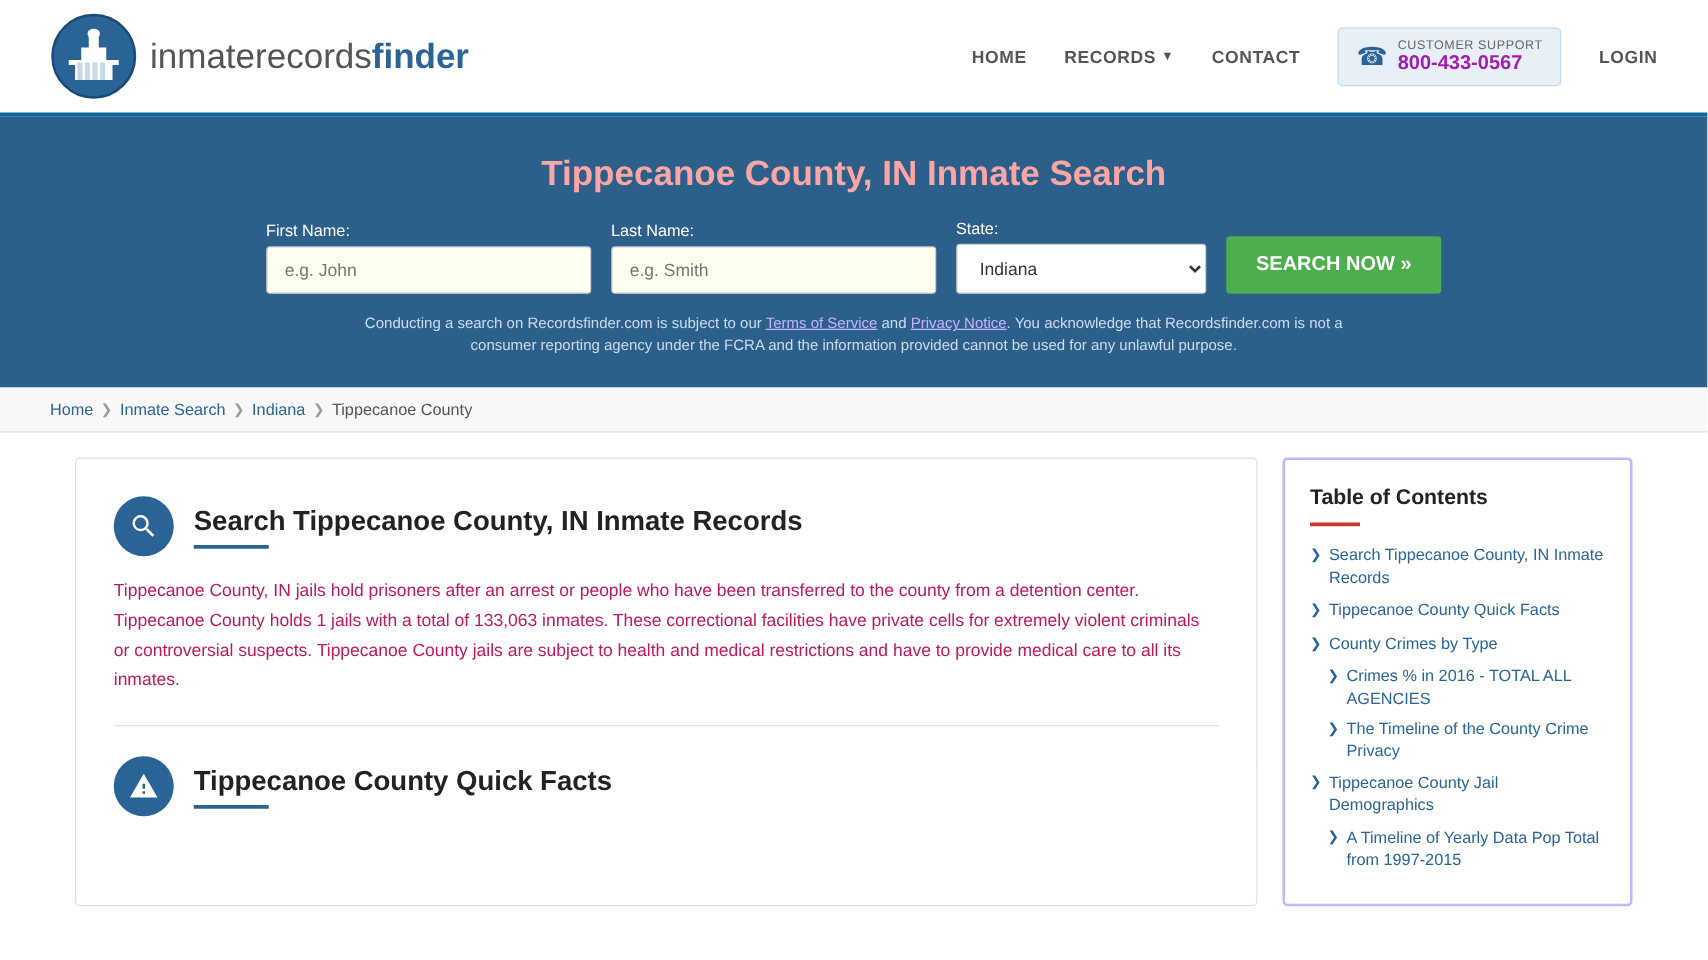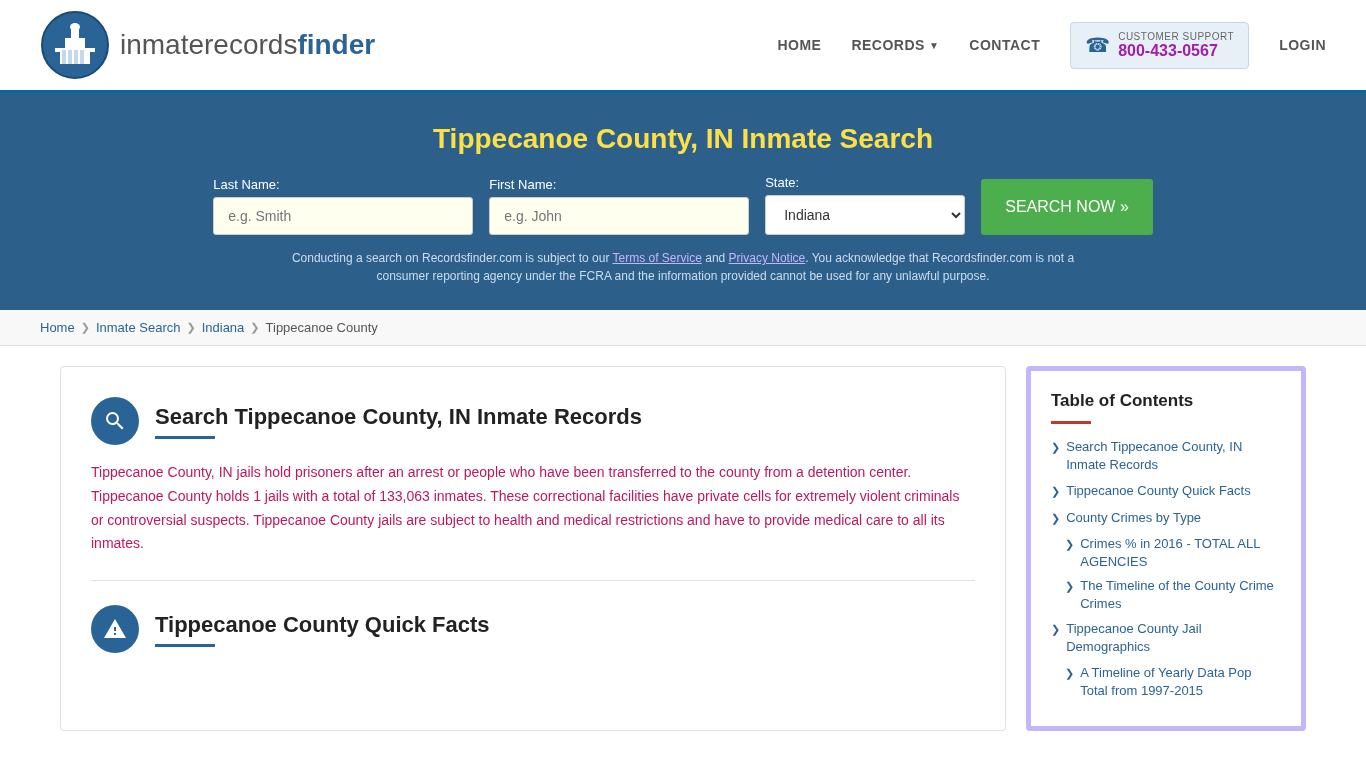--- a/index.html
+++ b/index.html
@@ -83,21 +83,21 @@
 
     
     .hero {
       background: #2c5f8a;
       padding: 30px 40px 25px;
       text-align: center;
     }
     .hero-title {
       font-size: 28px;
       font-weight: 700;
-      color: #fde047;
+      color: #fca5a5;
       margin-bottom: 20px;
     }
     .search-form {
       display: flex;
       align-items: flex-end;
       justify-content: center;
       gap: 16px;
       margin-bottom: 14px;
     }
     .form-group {
@@ -130,26 +130,26 @@
       background: #fff;
       color: #333;
       outline: none;
       cursor: pointer;
     }
     .search-btn {
       padding: 10px 24px;
       background: #4cae4c;
       color: #fff;
       font-size: 16px;
-      font-weight: 400;
+      font-weight: 700;
       border: none;
       border-radius: 3px;
       cursor: pointer;
       white-space: nowrap;
-      height: 56px;
+      height: 46px;
     }
     .hero-disclaimer {
       font-size: 12px;
       color: #cde;
       line-height: 1.5;
       max-width: 800px;
       margin: 0 auto;
     }
     .hero-disclaimer a {
       color: #c4b5fd; text-decoration: underline;
@@ -247,21 +247,21 @@
     .icon-circle-orange {
       background: #2a6496;
     }
 
     
     .sidebar {
       width: 280px;
       flex-shrink: 0;
     }
     .toc-box {
-      border: 5px solid #c4b5fd;
+      border: 2px solid #c4b5fd;
       border-radius: 4px;
       padding: 20px;
       background: #fff;
     }
     .toc-title {
       font-size: 17px;
       font-weight: 700;
       color: #222;
       margin-bottom: 10px;
     }
@@ -350,26 +350,26 @@
       </div>
     </div>
     <a class="nav-item login-btn">LOGIN</a>
   </nav>
 </header>
 
 <section class="hero">
   <h1 class="hero-title">Tippecanoe County, IN Inmate Search</h1>
   <div class="search-form">
     <div class="form-group">
+      <label class="form-label">First Name:</label>
+      <input class="form-input" type="text" placeholder="e.g. John" style="">
+    </div>
+    <div class="form-group">
       <label class="form-label">Last Name:</label>
       <input class="form-input" type="text" placeholder="e.g. Smith" style="">
-    </div>
-    <div class="form-group">
-      <label class="form-label">First Name:</label>
-      <input class="form-input" type="text" placeholder="e.g. John" style="">
     </div>
     <div class="form-group">
       <label class="form-label">State:</label>
       <select class="form-select">
         <option>Indiana</option>
         <option>Alabama</option>
         <option>Alaska</option>
         <option>Arizona</option>
         <option>Arkansas</option>
         <option>California</option>
@@ -459,21 +459,21 @@
         <ul class="toc-sub-list">
           <li class="toc-sub-item">
             <a>
               <span class="toc-chevron">❯</span>
               <span>Crimes % in 2016 - TOTAL ALL AGENCIES</span>
             </a>
           </li>
           <li class="toc-sub-item">
             <a>
               <span class="toc-chevron">❯</span>
-              <span>The Timeline of the County Crime Crimes</span>
+              <span>The Timeline of the County Crime Privacy</span>
             </a>
           </li>
         </ul>
         <li class="toc-item">
           <a>
             <span class="toc-chevron">❯</span>
             <span>Tippecanoe County Jail Demographics</span>
           </a>
         </li>
         <ul class="toc-sub-list">

